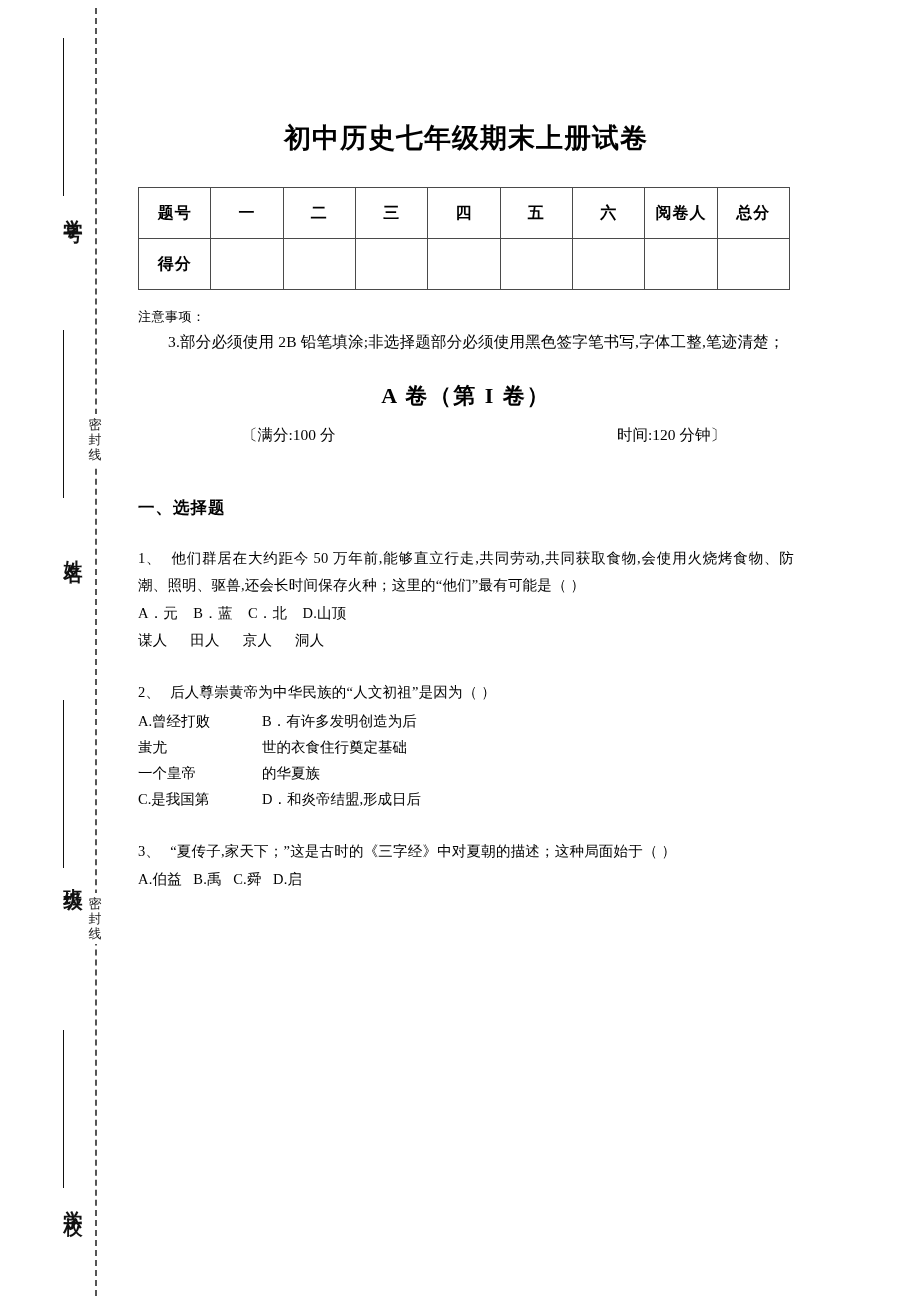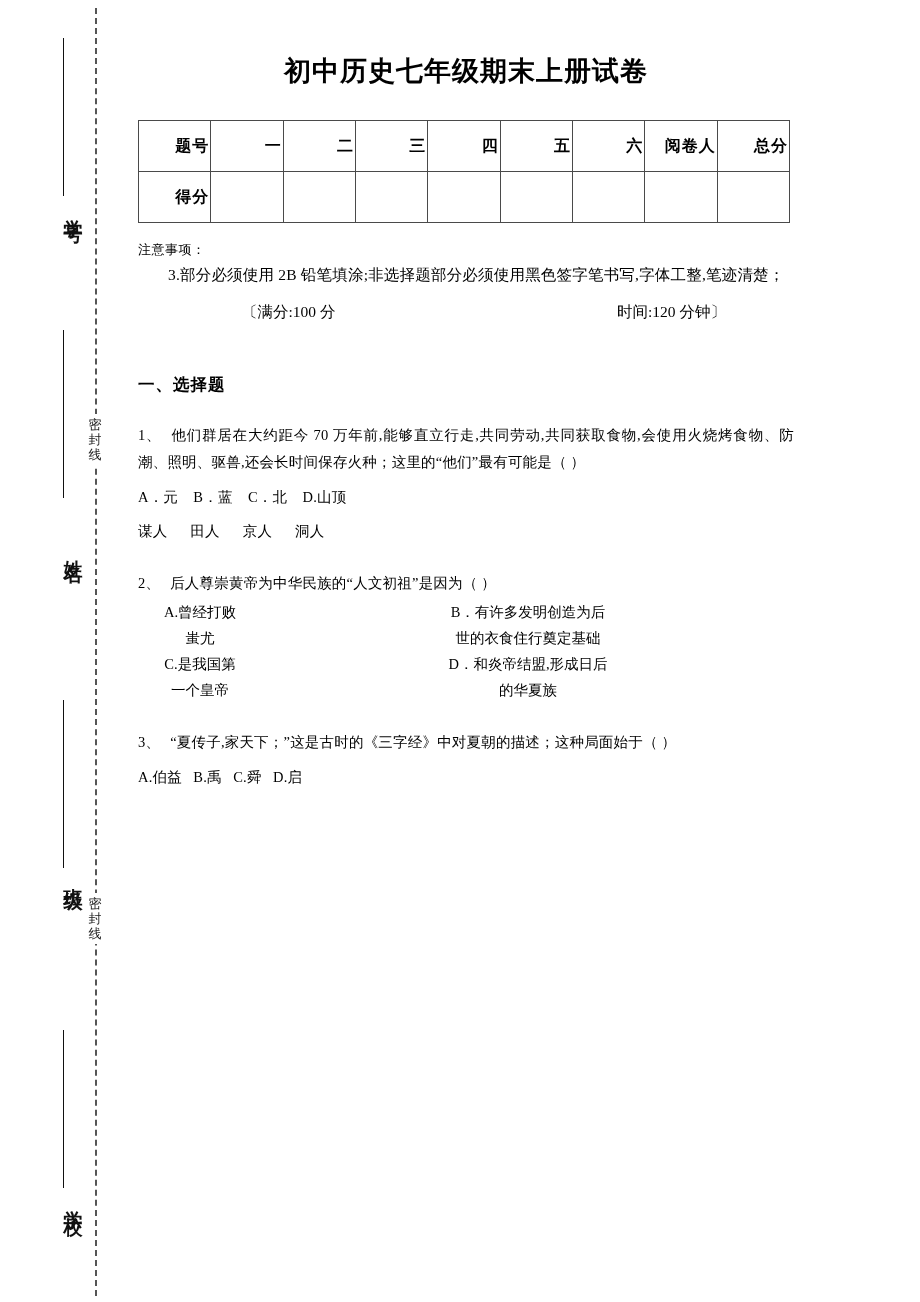--- a/index.html
+++ b/index.html
@@ -69,40 +69,40 @@
   
   .content {
     position: absolute;
     left: 138px;
     top: 0;
     width: 656px;
   }
 
   .doc-title {
     margin: 0;
-    padding-top: 53px;
+    padding-top: 120px;
     text-align: center;
     font-family: "Liberation Serif", "DejaVu Serif", serif;
     font-size: 27px;
     font-weight: bold;
     letter-spacing: 1px;
     color: #000000;
   }
 
   
   .score-table {
     margin-top: 31px;
     border-collapse: collapse;
     width: 652px;
     table-layout: fixed;
   }
   .score-table td {
     border: 1px solid #4a4a4a;
     height: 48px;
-    text-align: right;
+    text-align: center;
     vertical-align: middle;
     font-family: "Liberation Serif", "DejaVu Serif", serif;
     font-size: 16px;
     font-weight: bold;
     letter-spacing: 1px;
     color: #000000;
   }
   .score-table td.blank { font-weight: normal; }
 
   
@@ -155,28 +155,28 @@
   .q-stem {
     margin: 0;
     font-family: "Liberation Serif", "DejaVu Serif", serif;
     font-size: 14.5px;
     line-height: 27px;
     text-align: justify;
     letter-spacing: 0.2px;
   }
   .q-stem .qnum { margin-right: 10px; }
   .opt-line {
-    margin: 8px 0 0 0;
+    margin: 1px 0 0 0;
     font-family: "Liberation Serif", "DejaVu Serif", serif;
     font-size: 14.5px;
     line-height: 26px;
     letter-spacing: 0.2px;
     white-space: pre;
   }
-  .opt-grid { margin-top: 2px; text-align: center; }
+  .opt-grid { margin-top: 2px; }
   .opt-row {
     display: flex;
     font-family: "Liberation Serif", "DejaVu Serif", serif;
     font-size: 14.5px;
     line-height: 26px;
   }
   .opt-col-a { width: 124px; flex: 0 0 124px; }
   .opt-col-b { flex: 1 1 auto; }
 </style>
 </head>
@@ -236,55 +236,56 @@
           <td class="blank"></td>
           <td class="blank"></td>
           <td class="blank"></td>
         </tr>
       </tbody>
     </table>
 
     <p class="notes-head">注意事项：</p>
     <p class="note-line">3.部分必须使用 2B 铅笔填涂;非选择题部分必须使用黑色签字笔书写,字体工整,笔迹清楚；</p>
 
+    <p class="part-title">A 卷（第 I 卷）</p>
     <div class="part-meta">
       <span class="left">〔满分:100 分</span>
       <span class="right">时间:120 分钟〕</span>
     </div>
 
     <p class="section-head">一、选择题</p>
 
     <div class="question">
       <p class="q-stem">
-        <span class="qnum">1、</span><span>他们群居在大约距今 70 万年前,能够直立行走,共同劳动,共同获取食物,会使用火烧烤食物、防潮、照明、驱兽,还会长时间保存火种；这里的“他们”最有可能是（    ）</span>
+        <span class="qnum">1、</span><span>他们群居在大约距今 50 万年前,能够直立行走,共同劳动,共同获取食物,会使用火烧烤食物、防潮、照明、驱兽,还会长时间保存火种；这里的“他们”最有可能是（    ）</span>
       </p>
       <p class="opt-line">A．元    B．蓝    C．北    D.山顶</p>
       <p class="opt-line">谋人      田人      京人      洞人</p>
     </div>
 
     <div class="question">
       <p class="q-stem">
         <span class="qnum">2、</span><span>后人尊崇黄帝为中华民族的“人文初祖”是因为（    ）</span>
       </p>
       <div class="opt-grid">
         <div class="opt-row">
           <span class="opt-col-a">A.曾经打败</span>
           <span class="opt-col-b">B．有许多发明创造为后</span>
         </div>
         <div class="opt-row">
           <span class="opt-col-a">蚩尤</span>
           <span class="opt-col-b">世的衣食住行奠定基础</span>
         </div>
         <div class="opt-row">
+          <span class="opt-col-a">一个皇帝</span>
+          <span class="opt-col-b">的华夏族</span>
+        </div>
+        <div class="opt-row">
           <span class="opt-col-a">C.是我国第</span>
           <span class="opt-col-b">D．和炎帝结盟,形成日后</span>
-        </div>
-        <div class="opt-row">
-          <span class="opt-col-a">一个皇帝</span>
-          <span class="opt-col-b">的华夏族</span>
         </div>
       </div>
     </div>
 
     <div class="question">
       <p class="q-stem">
         <span class="qnum">3、</span><span>“夏传子,家天下；”这是古时的《三字经》中对夏朝的描述；这种局面始于（      ）</span>
       </p>
       <p class="opt-line">A.伯益   B.禹   C.舜   D.启</p>
     </div>

